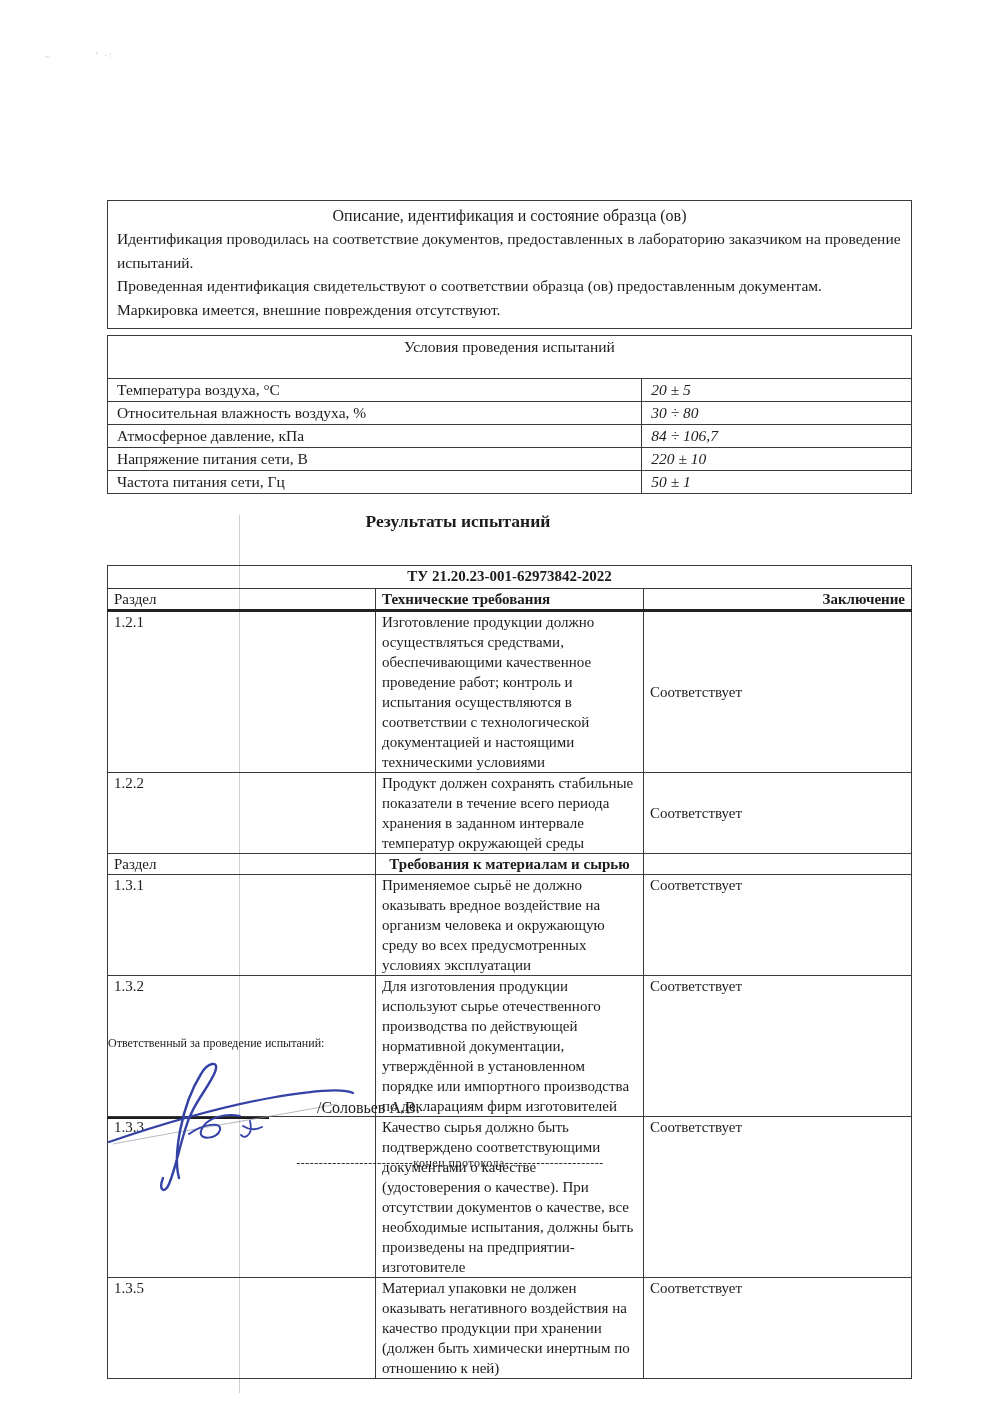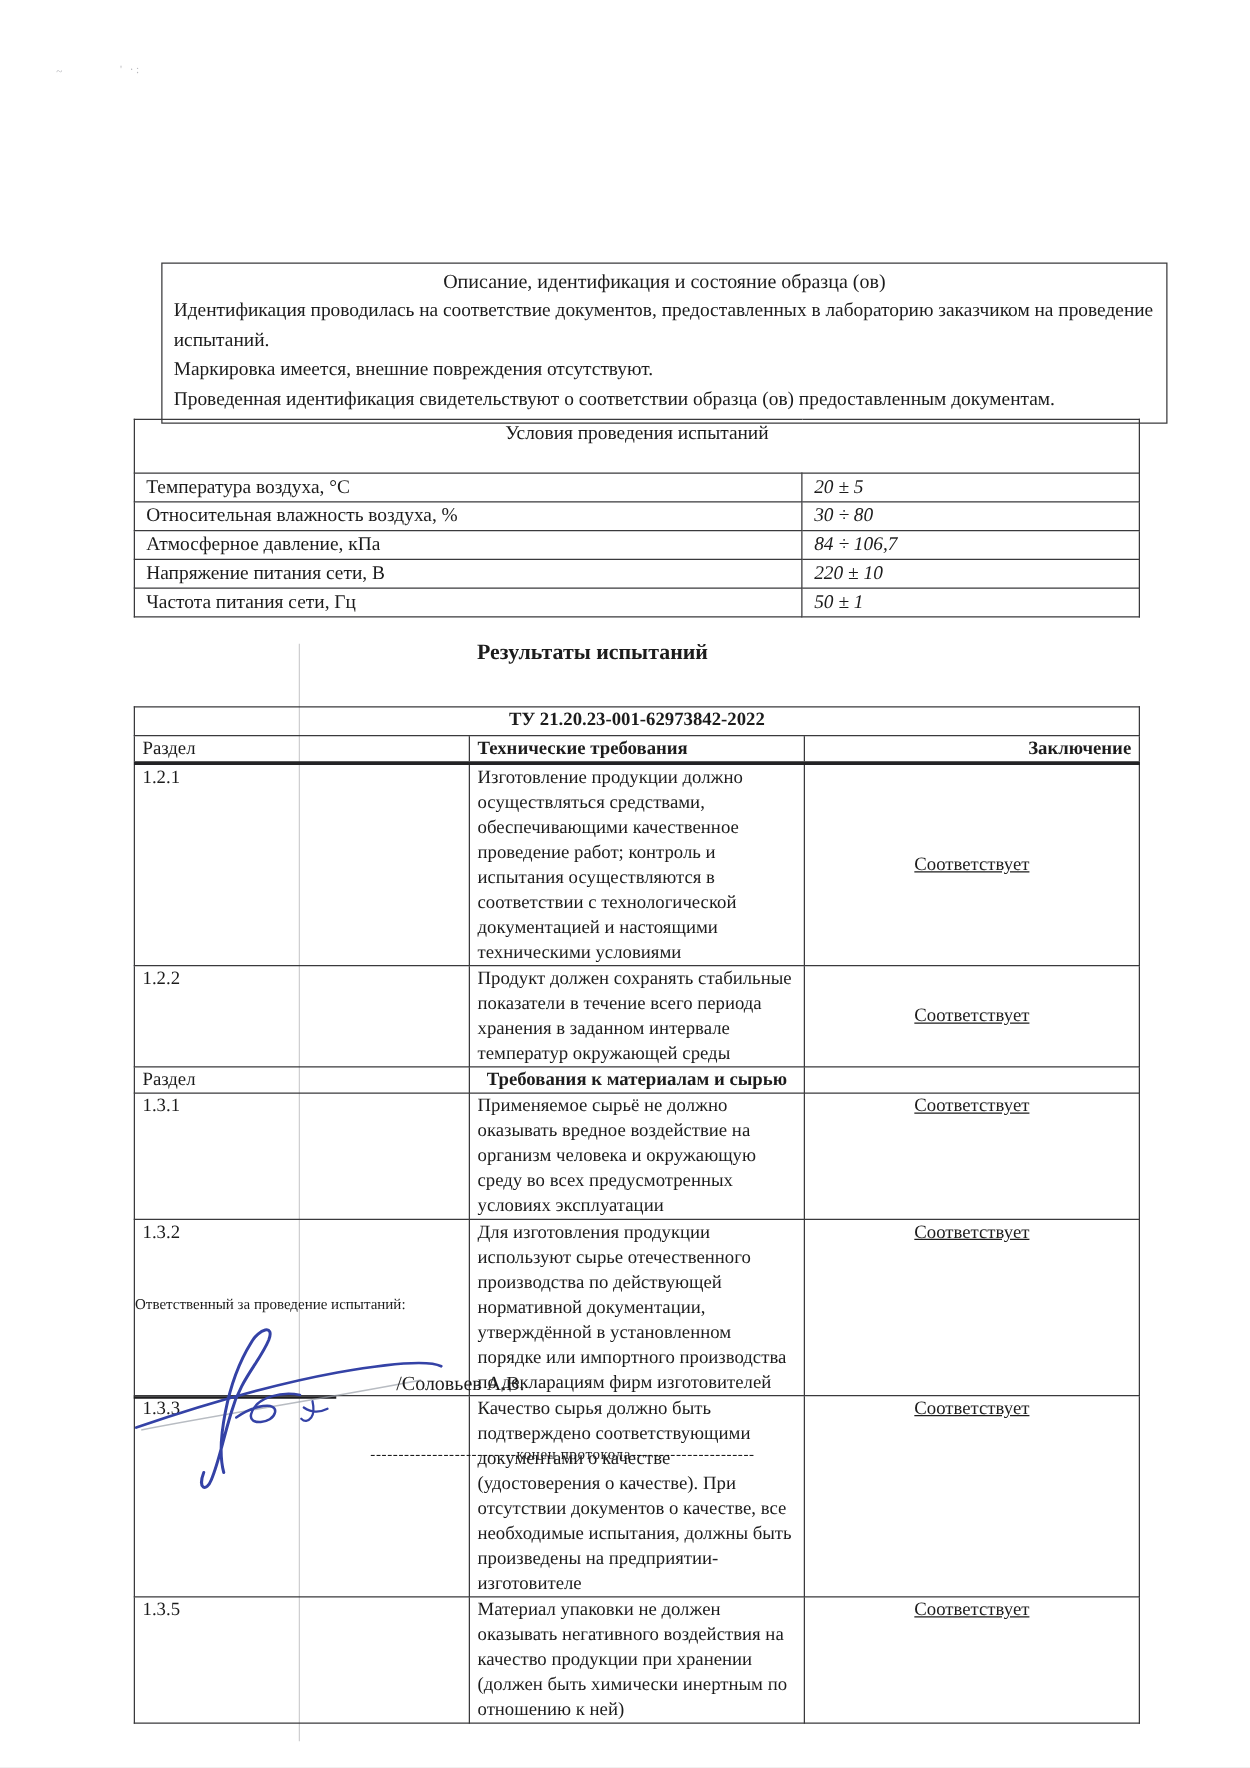--- a/index.html
+++ b/index.html
@@ -11,52 +11,51 @@
     font-family:"Liberation Serif","DejaVu Serif",serif;
     color:#1c1c1c;
     overflow:hidden;
   }
   
   .speck{position:absolute;color:#b9b9bd;font-size:9px;letter-spacing:2px;}
   .fold-line{position:absolute;left:239px;top:515px;width:1px;height:878px;background:rgba(110,110,115,.33);}
 
   
   .intro-box{
-    position:absolute;left:107px;top:210px;width:805px;
+    position:absolute;left:107px;top:200px;width:805px;
     box-sizing:border-box;border:1.5px solid #3a3a3c;
     padding:3px 9px 7px 9px;
-    margin-left:22px;
   }
   .intro-title{text-align:center;font-size:16px;line-height:23px;}
   .intro-para{font-size:15.5px;line-height:23.5px;}
 
   
   table{border-collapse:collapse;}
   .cond-table{position:absolute;left:107px;top:335px;width:805px;font-size:15.5px;}
   .cond-table td{border:1.5px solid #3a3a3c;padding:1px 9px;line-height:20px;}
   .cond-title-cell{height:40px;text-align:center;vertical-align:top;padding-top:3px;}
   .cond-param{width:541px;}
   .cond-value{width:264px;font-style:italic;}
 
   
   .results-heading{
     position:absolute;left:0;top:511px;width:916px;
-    text-align:center;font-weight:bold;font-size:17.5px;padding-left:16px;
+    text-align:center;font-weight:bold;font-size:17.5px;
   }
   .res-table{position:absolute;left:107px;top:565px;width:805px;font-size:15px;table-layout:fixed;}
   .res-table td{border:1.4px solid #3a3a3c;padding:0 6px;line-height:20px;vertical-align:top;}
   .col-section{width:62px;}
   .col-req{width:624px;}
   .col-concl{width:119px;}
   .ty-row td{font-weight:bold;text-align:center;height:22px;}
   .hdr-row td{border-bottom:3px solid #232325;height:20px;}
   .hdr-req{font-weight:bold;text-align:left;}
   .hdr-concl{text-align:right;font-weight:bold;}
   .subhdr-req{font-weight:bold;text-align:center;}
-  .concl-cell{text-align:center;text-decoration:underline;}
+  .concl-cell{text-align:left;}
   .mid .concl-cell{vertical-align:middle;}
 
   
   .sig-label{position:absolute;left:108px;top:1036px;font-size:12px;}
   .sig-rule{position:absolute;left:107px;top:1117px;width:162px;height:2px;background:#1d1d1f;}
   .sig-name{position:absolute;left:269px;top:1099px;font-size:16px;margin-left:48px;}
   .sig-svg{position:absolute;left:95px;top:1046px;}
 
   .end-line{
     position:absolute;left:0;top:1156px;width:900px;
@@ -68,22 +67,22 @@
 
 <div class="page">
 
   <span class="speck" style="left:45px;top:52px;">~</span>
   <span class="speck" style="left:96px;top:50px;">'&nbsp;·:</span>
   <div class="fold-line"></div>
 
   <div class="intro-box">
     <div class="intro-title">Описание, идентификация и состояние образца (ов)</div>
     <div class="intro-para">Идентификация проводилась на соответствие документов, предоставленных в лабораторию заказчиком на проведение испытаний.</div>
+    <div class="intro-para">Проведенная идентификация свидетельствуют о соответствии образца (ов) предоставленным документам.</div>
     <div class="intro-para">Маркировка имеется, внешние повреждения отсутствуют.</div>
-    <div class="intro-para">Проведенная идентификация свидетельствуют о соответствии образца (ов) предоставленным документам.</div>
   </div>
 
   <table class="cond-table">
     <tbody>
       <tr>
         <td class="cond-title-cell" colspan="2">Условия проведения испытаний</td>
       </tr>
       <tr>
         <td class="cond-param">Температура воздуха, °С</td>
         <td class="cond-value">20 ± 5</td>

